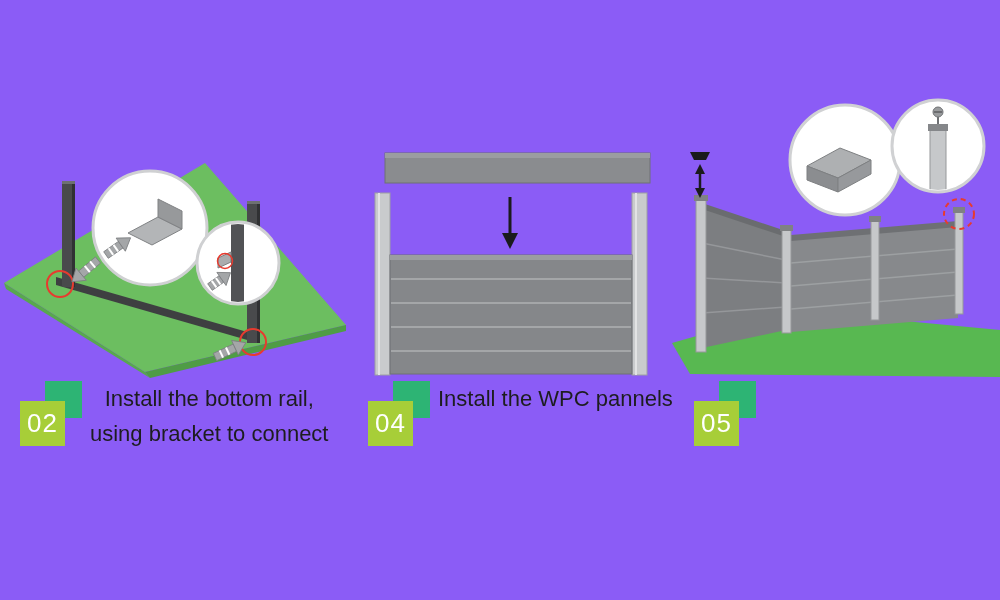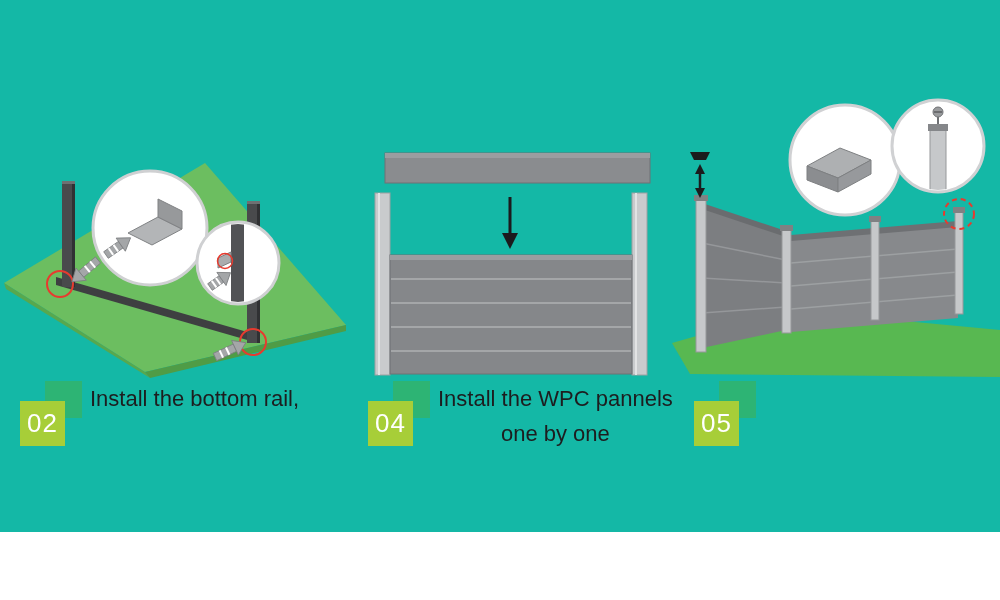--- a/index.html
+++ b/index.html
@@ -1,17 +1,17 @@
 <!DOCTYPE html>
 <html style="--badge-green: #a7ce38; --badge-teal: #2db474; --text-color: #1d1d1f; --highlight-red: #e73b2f; --grass-green: #68bd5c; --panel-gray: #85878a; --post-dark: #494a4c; --post-silver: #c9cbcd;"><head>
 <meta charset="utf-8">
 <style>
   html, body { margin:0; padding:0; background:#ffffff; }
   .canvas {
-    position:relative; width:1000px; height:532px; background:#14b8a6;
+    position:relative; width:1000px; height:600px; background:#8b5cf6;
     overflow:hidden; font-family:"Liberation Sans", sans-serif;
   }
   .illus { position:absolute; }
   #illus-bottom-rail { left:0;   top:95px;  }
   #illus-panels      { left:360px; top:135px; }
   #illus-top-rail    { left:672px; top:90px;  }
 
   .step { position:absolute; top:381px; height:70px; }
   #step-2 { left:20px; }
   #step-3 { left:368px; }
@@ -200,31 +200,31 @@
     </g>
   </svg>
 
   <div class="step" id="step-2">
     <div class="badge">
       <div class="badge-accent"></div>
       <div class="badge-num">02</div>
     </div>
     <div class="caption">
       <div class="cap-line">Install the bottom rail,</div>
+      <div class="cap-line">using bracket to connect</div>
     </div>
   </div>
 
   <div class="step" id="step-3">
     <div class="badge">
       <div class="badge-accent"></div>
       <div class="badge-num">04</div>
     </div>
     <div class="caption">
       <div class="cap-line">Install the WPC pannels</div>
-      <div class="cap-line">one by one</div>
     </div>
   </div>
 
   <div class="step" id="step-4">
     <div class="badge">
       <div class="badge-accent"></div>
       <div class="badge-num">05</div>
     </div>
     <div class="caption">
     </div>

